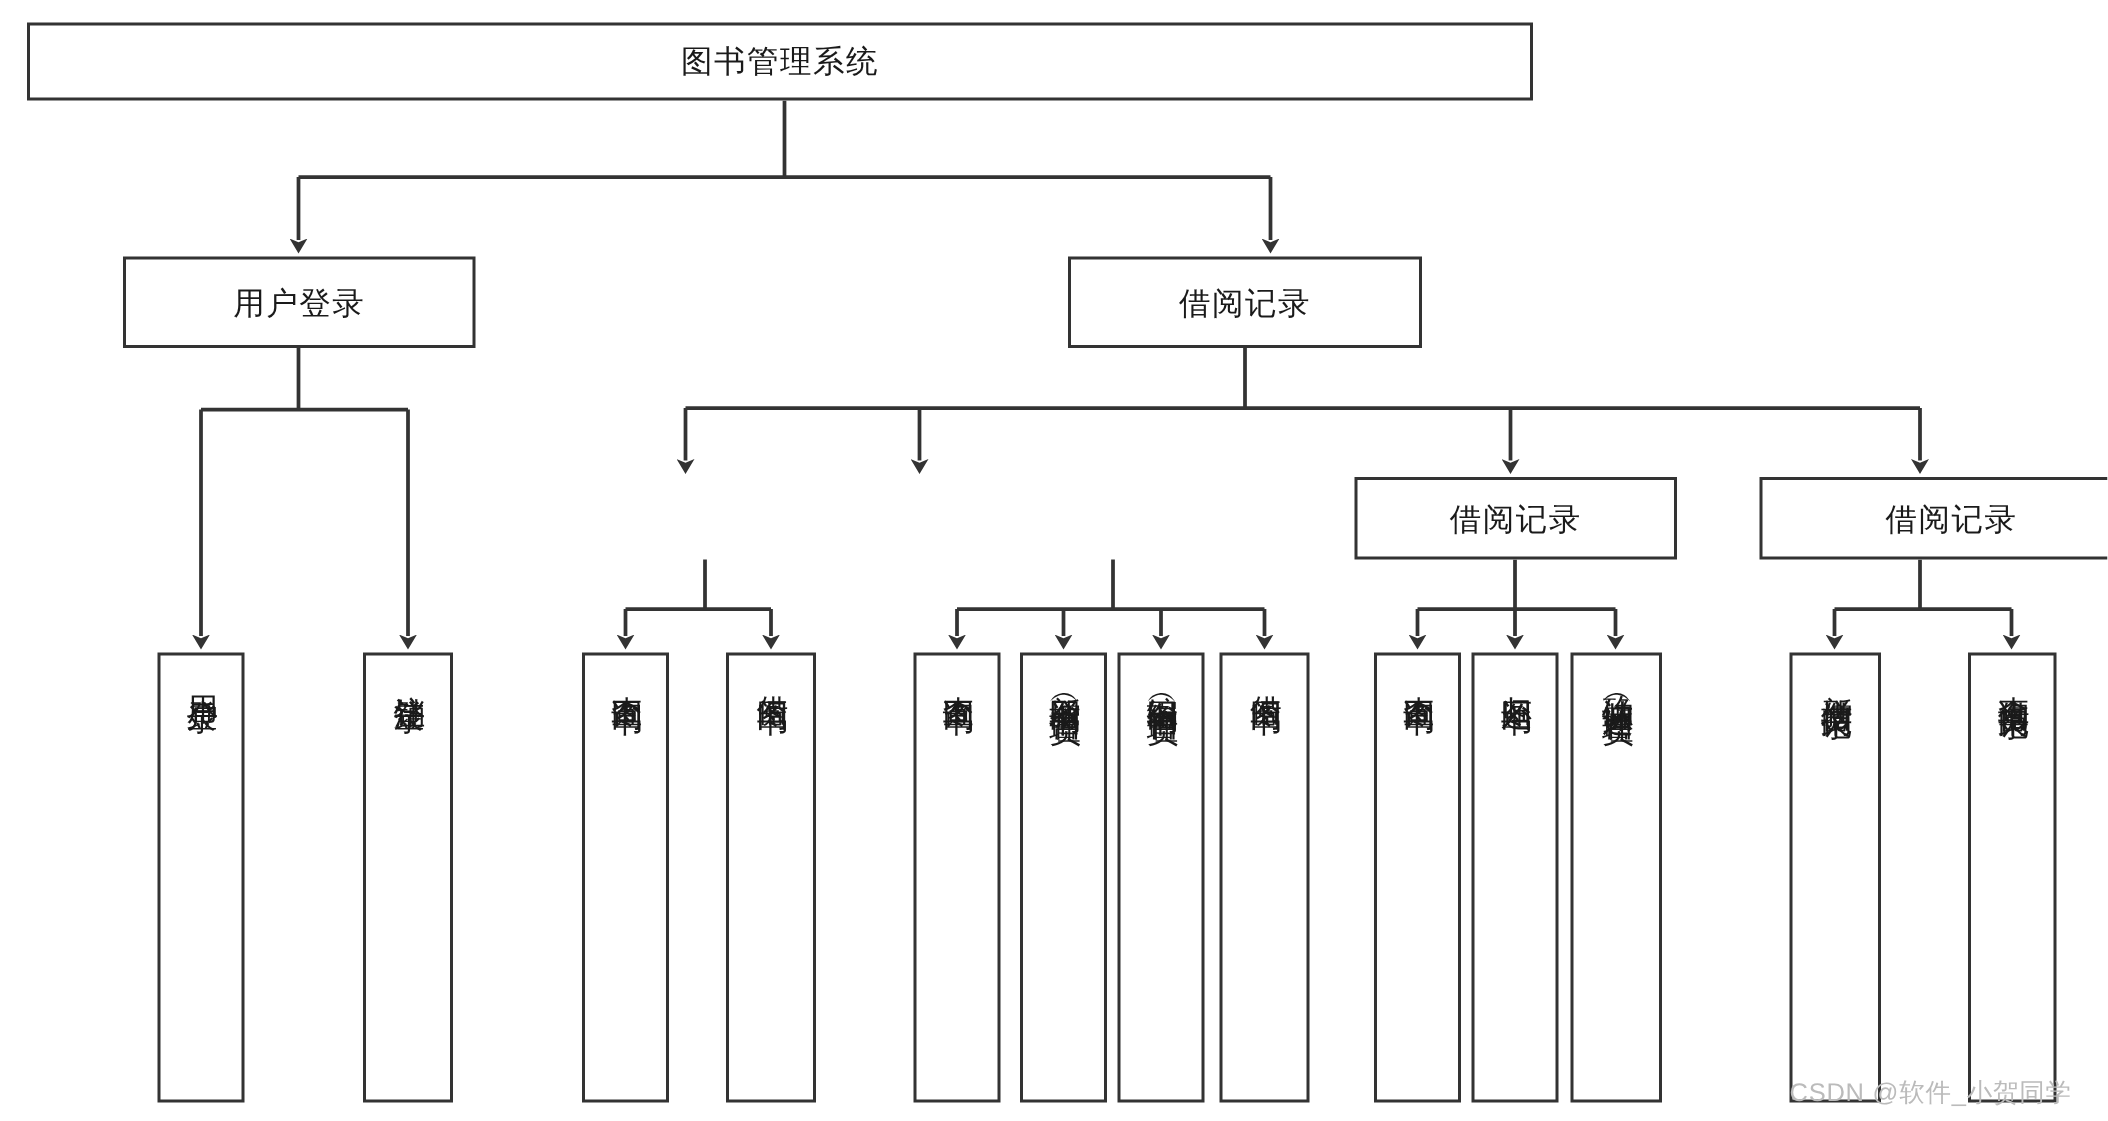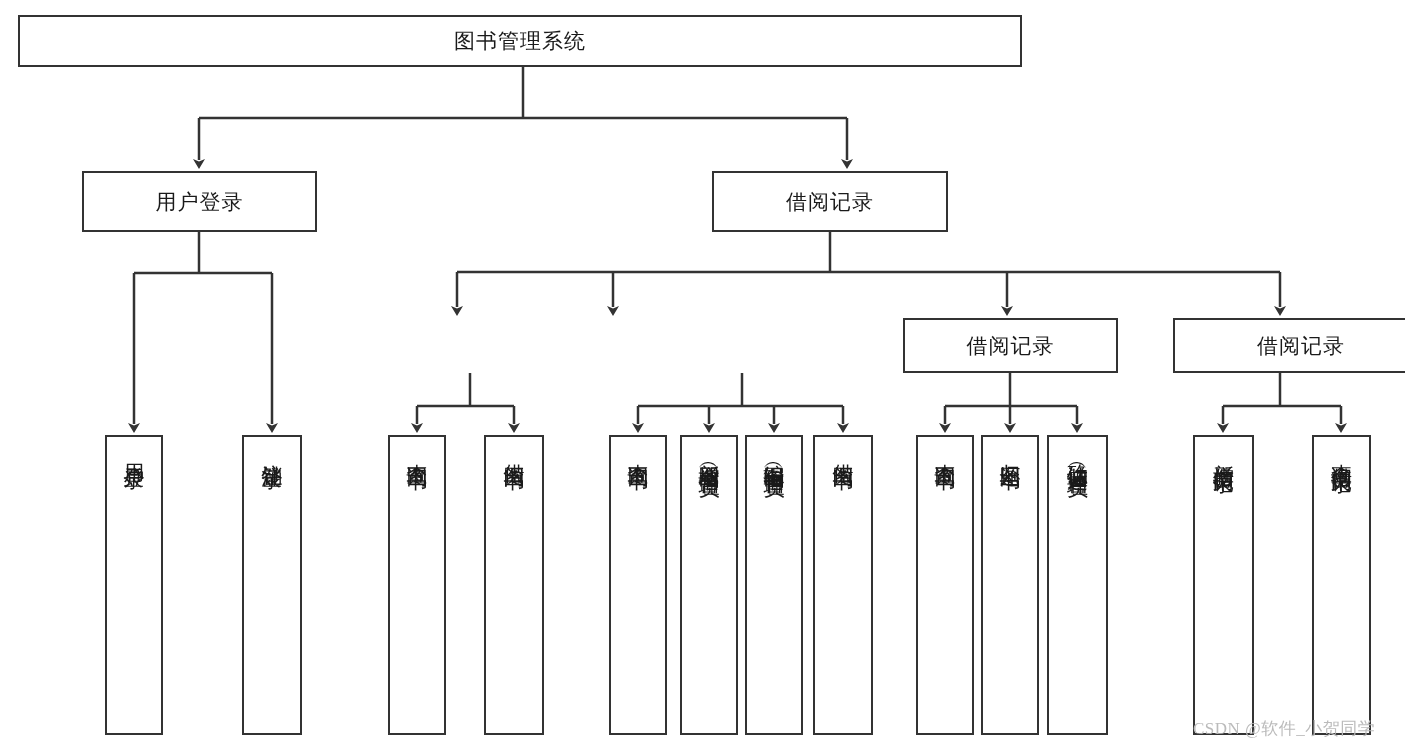--- a/index.html
+++ b/index.html
@@ -50,21 +50,20 @@
     text-orientation: upright;
     line-height: 1.05;
     white-space: nowrap;
   }
   .watermark {
     position: absolute;
     font-size: 17px;
     color: #bbbbbb;
     white-space: nowrap;
     letter-spacing: 0.5px;
-    font-family: Liberation Serif, serif;
   }
 </style>
 </head>
 <body>
 
 <div id="canvas">
 
   <svg class="wires" viewBox="0 0 1405 747" xmlns="http://www.w3.org/2000/svg">
     <defs>
       <marker id="arrow" markerWidth="10" markerHeight="12" refX="1" refY="6" orient="auto" markerUnits="userSpaceOnUse">

